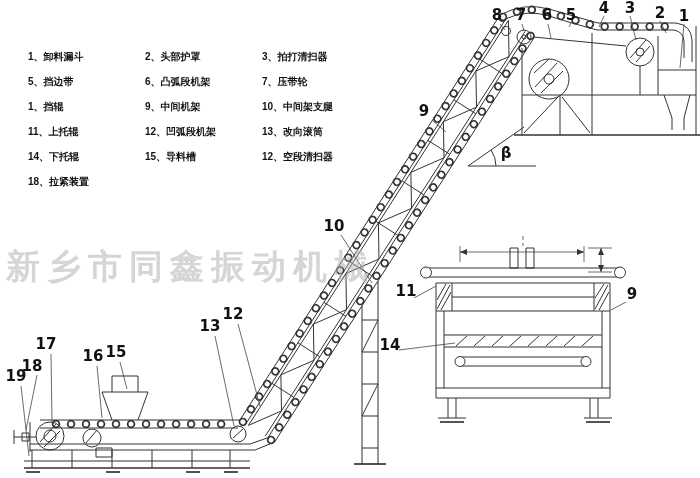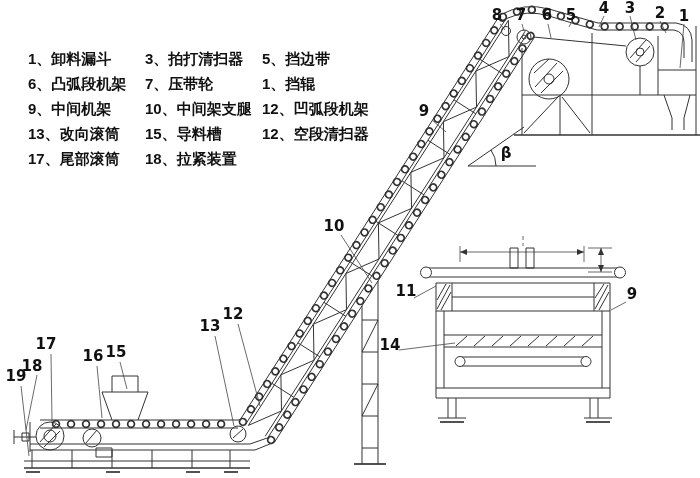--- a/index.html
+++ b/index.html
@@ -2,21 +2,21 @@
 <html><head>
 <meta charset="utf-8">
 <style>
   *{margin:0;padding:0;box-sizing:border-box}
   html,body{background:#ffffff}
   .stage{position:relative;width:700px;height:478px;background:#fff;overflow:hidden;
          font-family:"Liberation Sans","DejaVu Sans",sans-serif}
   .stage > svg{position:absolute;left:0;top:0}
   .legend{position:absolute;left:28px;top:50px;display:grid;
           grid-template-columns:117px 117px 116px;grid-auto-rows:25px;
-          font-size:15px;font-weight:bold;color:#111;white-space:nowrap}
+          font-size:10px;font-weight:bold;color:#111;white-space:nowrap}
   .watermark{position:absolute;left:6px;top:244px;font-size:34px;font-weight:bold;
              letter-spacing:7px;color:#b3b3b3;opacity:.55;white-space:nowrap;
              pointer-events:none}
   .ln{stroke:#333;stroke-width:1;fill:none}
   .thk{stroke:#333;stroke-width:1.7;fill:none}
   .ldr{stroke:#444;stroke-width:.8;fill:none}
   .dots{stroke:#333;stroke-width:8.5;stroke-linecap:round;fill:none}
   .dotsw{stroke:#fff;stroke-width:5;stroke-linecap:round;fill:none}
   .wfill{fill:#fff;stroke:#333;stroke-width:1}
   .callout{font:bold 15px "DejaVu Sans",sans-serif;fill:#111;text-anchor:middle}
@@ -276,29 +276,32 @@
       <text class="callout" x="32" y="371">18</text>
       <text class="callout" x="16" y="381">19</text>
       <text class="callout" x="406" y="296">11</text>
       <text class="callout" x="632" y="299">9</text>
       <text class="callout" x="390" y="350">14</text>
     </g>
   </svg>
 
   <div class="legend">
     <div>1、卸料漏斗</div>
+    <div>2、头部护罩</div>
     <div>3、拍打清扫器</div>
     <div>5、挡边带</div>
     <div>6、凸弧段机架</div>
     <div>7、压带轮</div>
     <div>1、挡辊</div>
     <div>9、中间机架</div>
     <div>10、中间架支腿</div>
+    <div>11、上托辊</div>
     <div>12、凹弧段机架</div>
     <div>13、改向滚筒</div>
+    <div>14、下托辊</div>
     <div>15、导料槽</div>
     <div>12、空段清扫器</div>
-    <div>17、尾部滚筒</div>
     <div>18、拉紧装置</div>
   </div>
 
+  <div class="watermark">新乡市同鑫振动机械</div>
 
 </div>
 
 </body></html>

